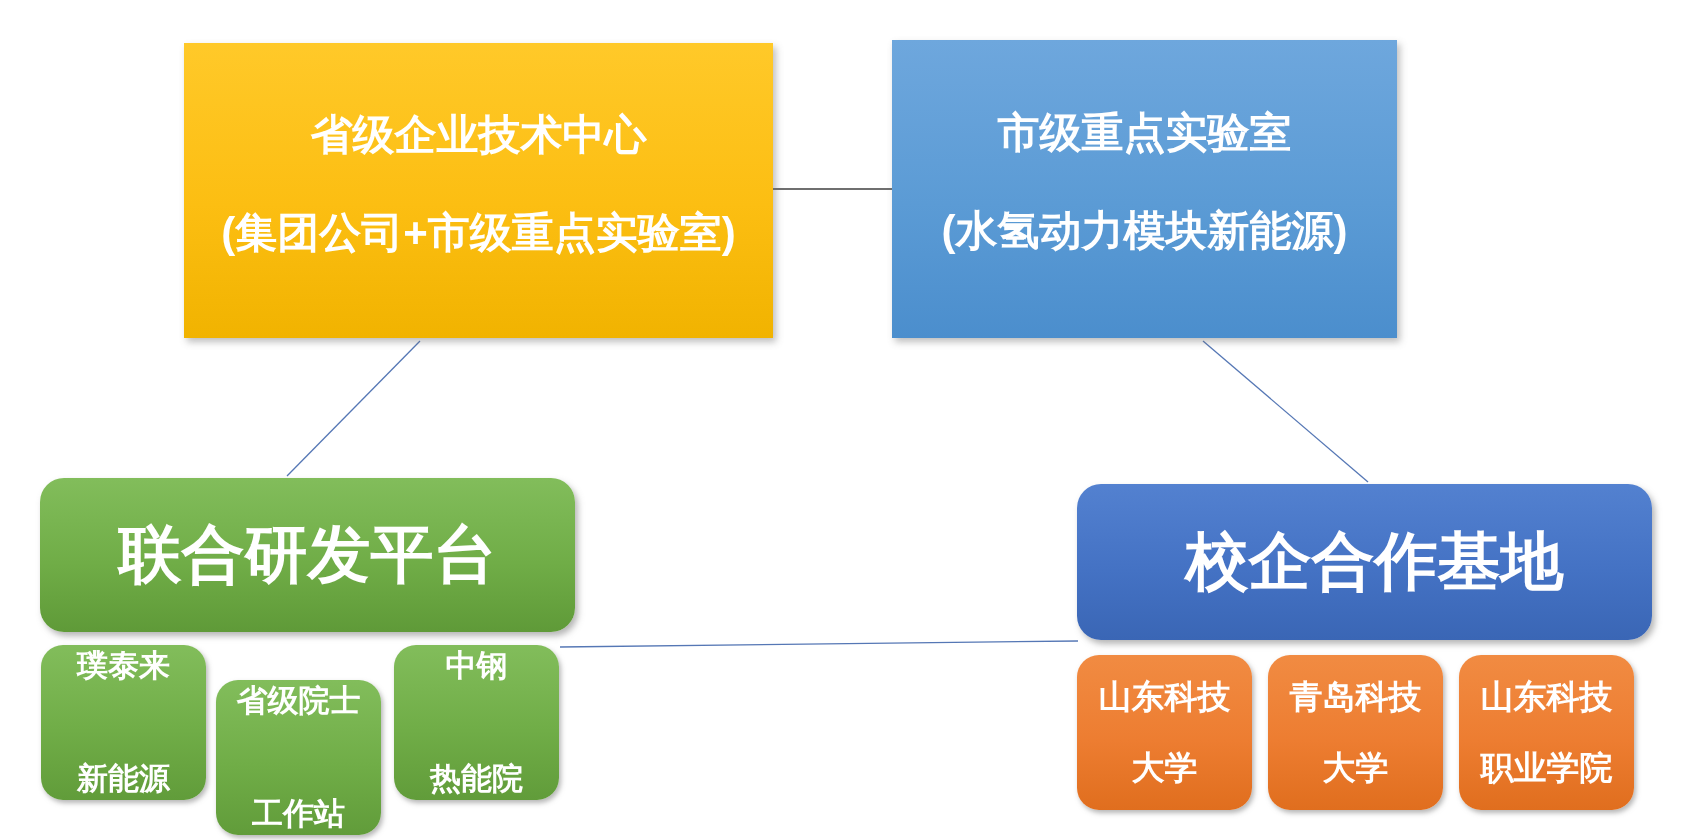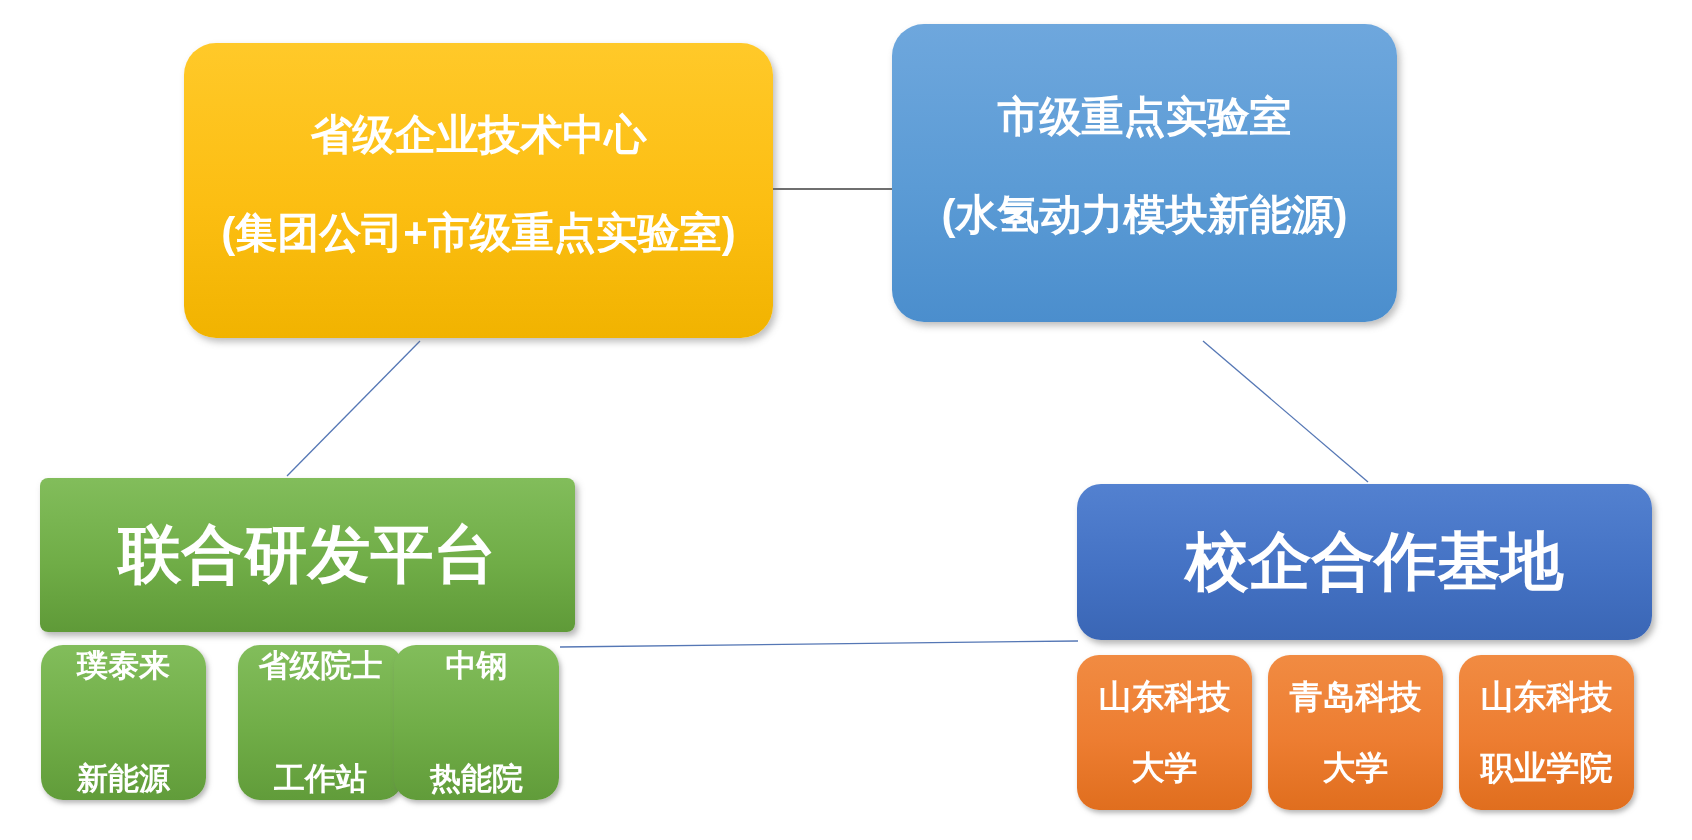--- a/index.html
+++ b/index.html
@@ -2,48 +2,48 @@
 <html><head>
 <meta charset="utf-8">
 <style>
   html,body{margin:0;padding:0;background:#ffffff;}
   body{font-family:"Liberation Sans","DejaVu Sans",sans-serif;}
   #canvas{
     position:relative;width:1692px;height:840px;background:#ffffff;overflow:hidden;
   }
   #connectors{position:absolute;left:0;top:0;width:1692px;height:840px;z-index:1;}
   .node{position:absolute;z-index:2;display:flex;flex-direction:column;align-items:center;justify-content:center;
-        color:#ffffff;font-weight:bold;text-align:center;border-radius:32px;}
+        color:#ffffff;font-weight:bold;text-align:center;}
   .node .ln{white-space:nowrap;}
   
   #box-gold{left:184px;top:43px;width:589px;height:295px;
     background:linear-gradient(180deg,#ffc929 0%,#fcbe12 55%,#f1b300 100%);
     box-shadow:3px 4px 7px rgba(110,110,110,.45);
     font-size:42px;gap:42px;padding-bottom:14px;box-sizing:border-box;}
   
-  #box-lblue{left:892px;top:24px;width:505px;height:298px;
+  #box-lblue{left:892px;top:40px;width:505px;height:298px;
     background:linear-gradient(180deg,#6ea7dd 0%,#5b9bd5 55%,#4b8ecd 100%);
     box-shadow:3px 4px 7px rgba(110,110,110,.45);
     font-size:42px;gap:42px;padding-bottom:14px;box-sizing:border-box;}
   
-  #box-green{left:40px;top:478px;width:535px;height:154px;border-radius:8px;
+  #box-green{left:40px;top:478px;width:535px;height:154px;border-radius:24px;
     background:linear-gradient(180deg,#82bd5b 0%,#70ad47 55%,#5f9a38 100%);
     box-shadow:3px 4px 6px rgba(110,110,110,.5);
     font-size:63px;}
   
   #box-dblue{left:1077px;top:484px;width:555px;height:156px;border-radius:24px;
     background:linear-gradient(180deg,#5381d0 0%,#4472c4 55%,#3a66b5 100%);
     box-shadow:3px 4px 6px rgba(110,110,110,.5);
     font-size:63px;padding-left:20px;}
   
   .child{height:155px;border-radius:22px;font-size:31px;gap:32px;
     box-shadow:2px 3px 5px rgba(110,110,110,.5);}
   .child.green{top:645px;width:165px;
     background:linear-gradient(180deg,#82bd5b 0%,#70ad47 55%,#619c3a 100%);justify-content:space-between;}
-  #g-child-0{left:41px;} #g-child-1{left:238px;} #g-child-2{left:394px;}
+  #g-child-0{left:41px;} #g-child-1{left:216px;margin-top:35px;} #g-child-2{left:394px;}
   .child.orange{top:655px;width:175px;font-size:33px;gap:26px;
     background:linear-gradient(180deg,#f18b42 0%,#ed7d31 55%,#e06e1e 100%);text-align:center;}
   #o-child-0{left:1077px;} #o-child-1{left:1268px;} #o-child-2{left:1459px;}
 </style>
 </head>
 <body>
 
 <div id="canvas">
 
   <svg id="connectors" viewBox="0 0 1692 840" xmlns="http://www.w3.org/2000/svg">

